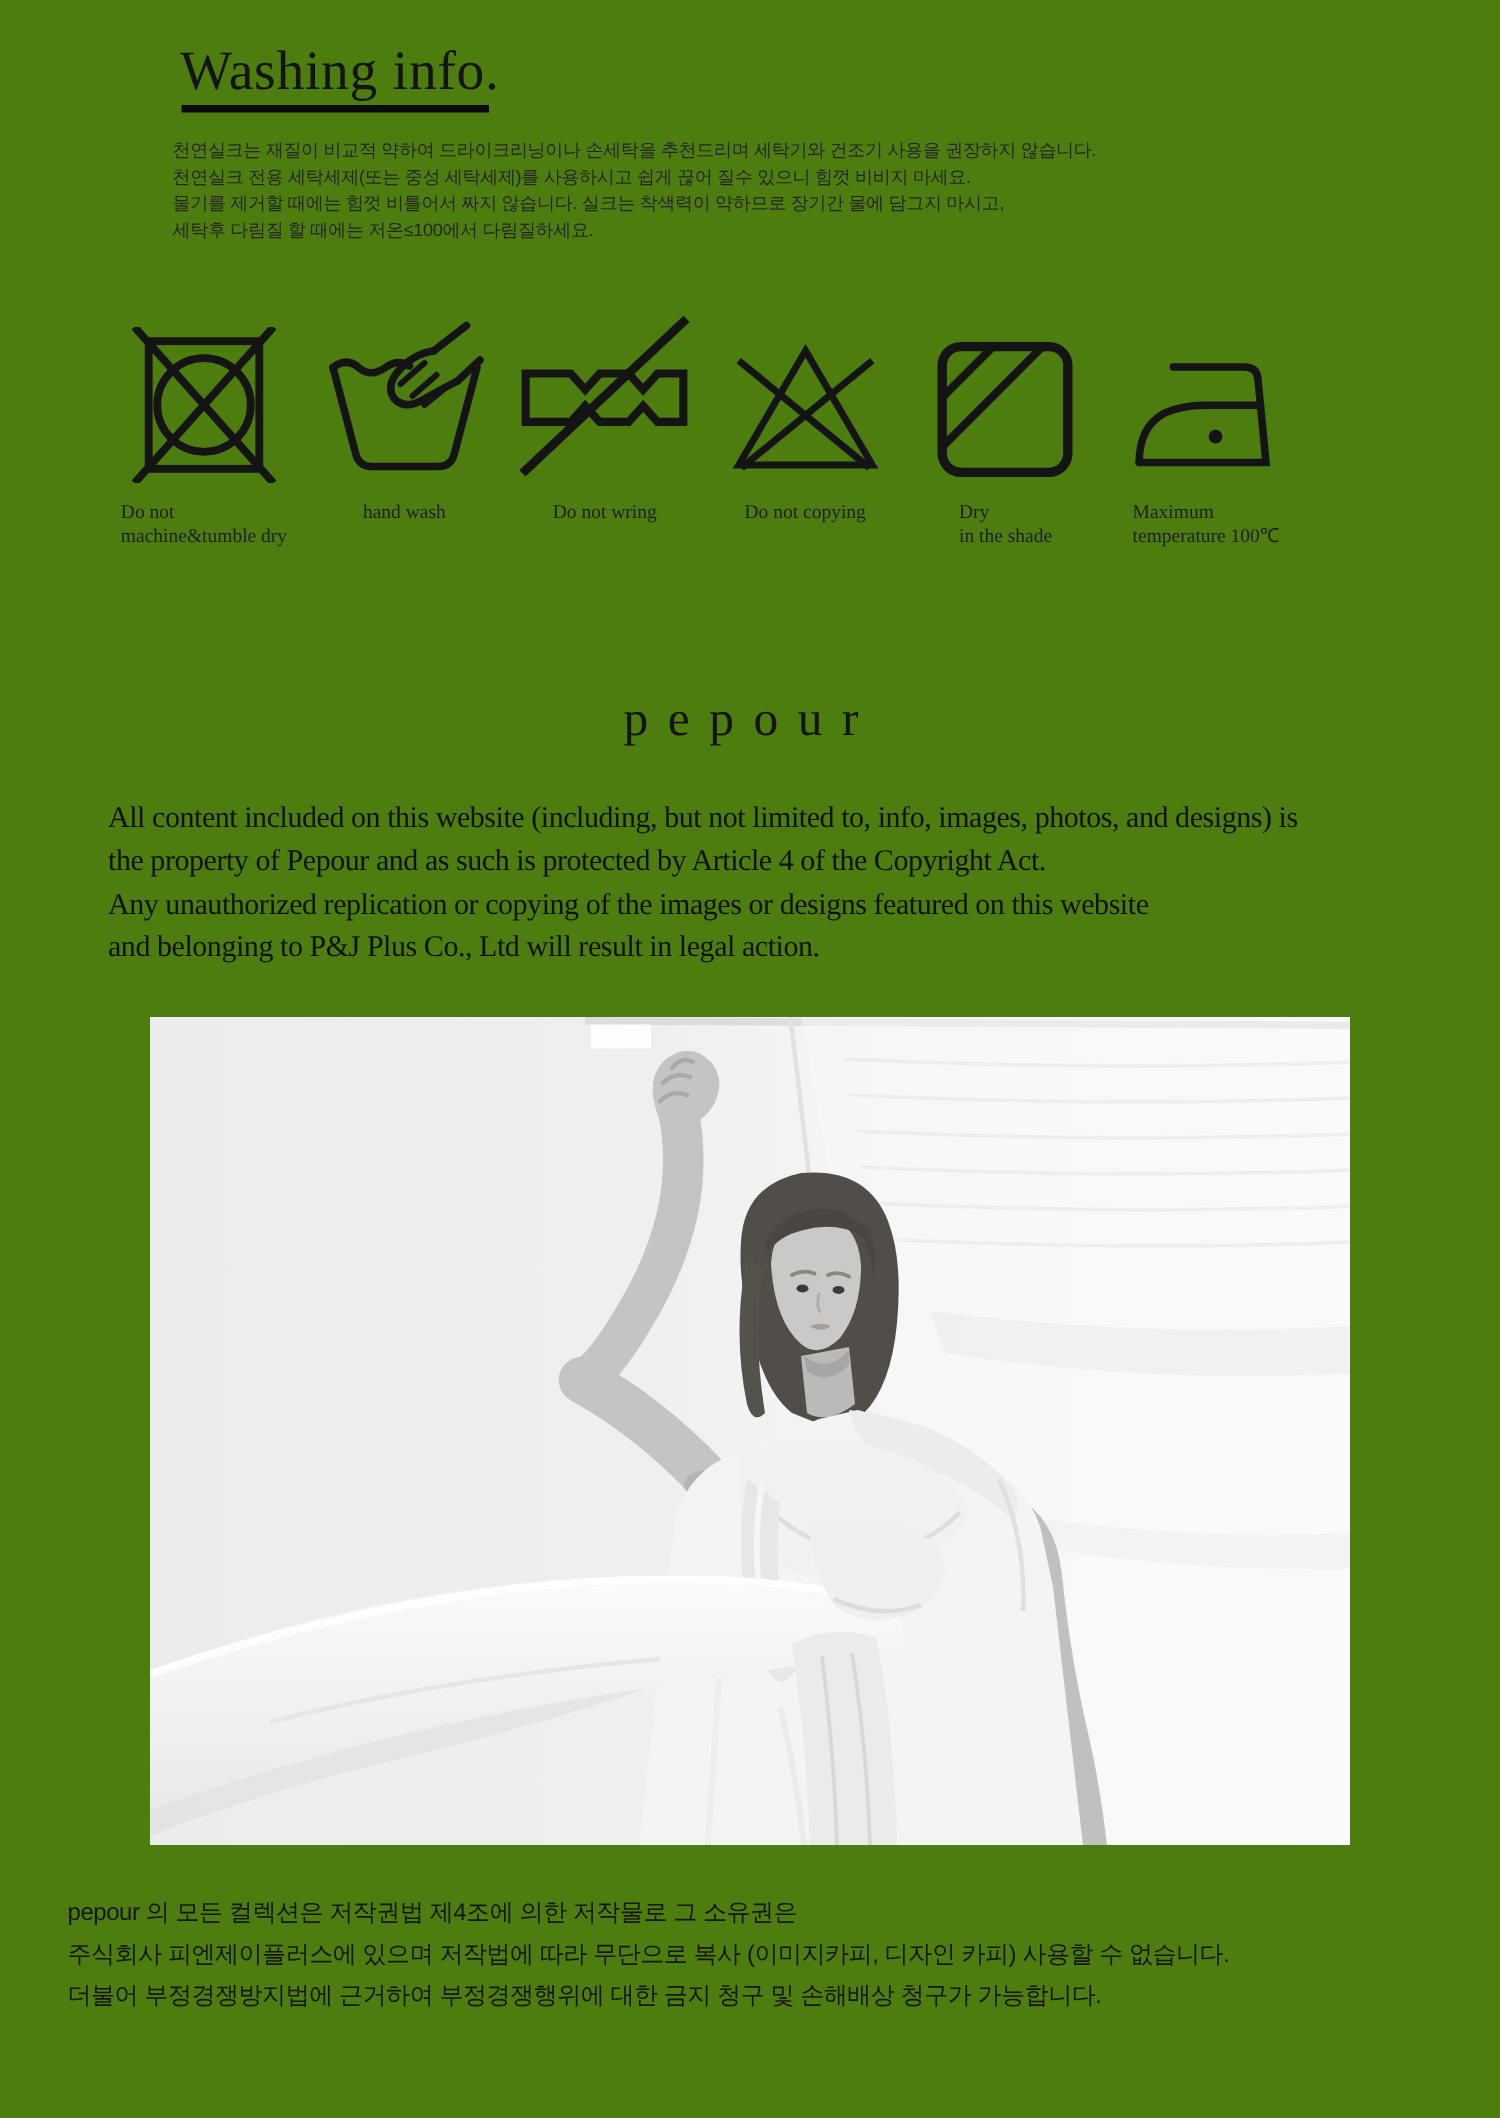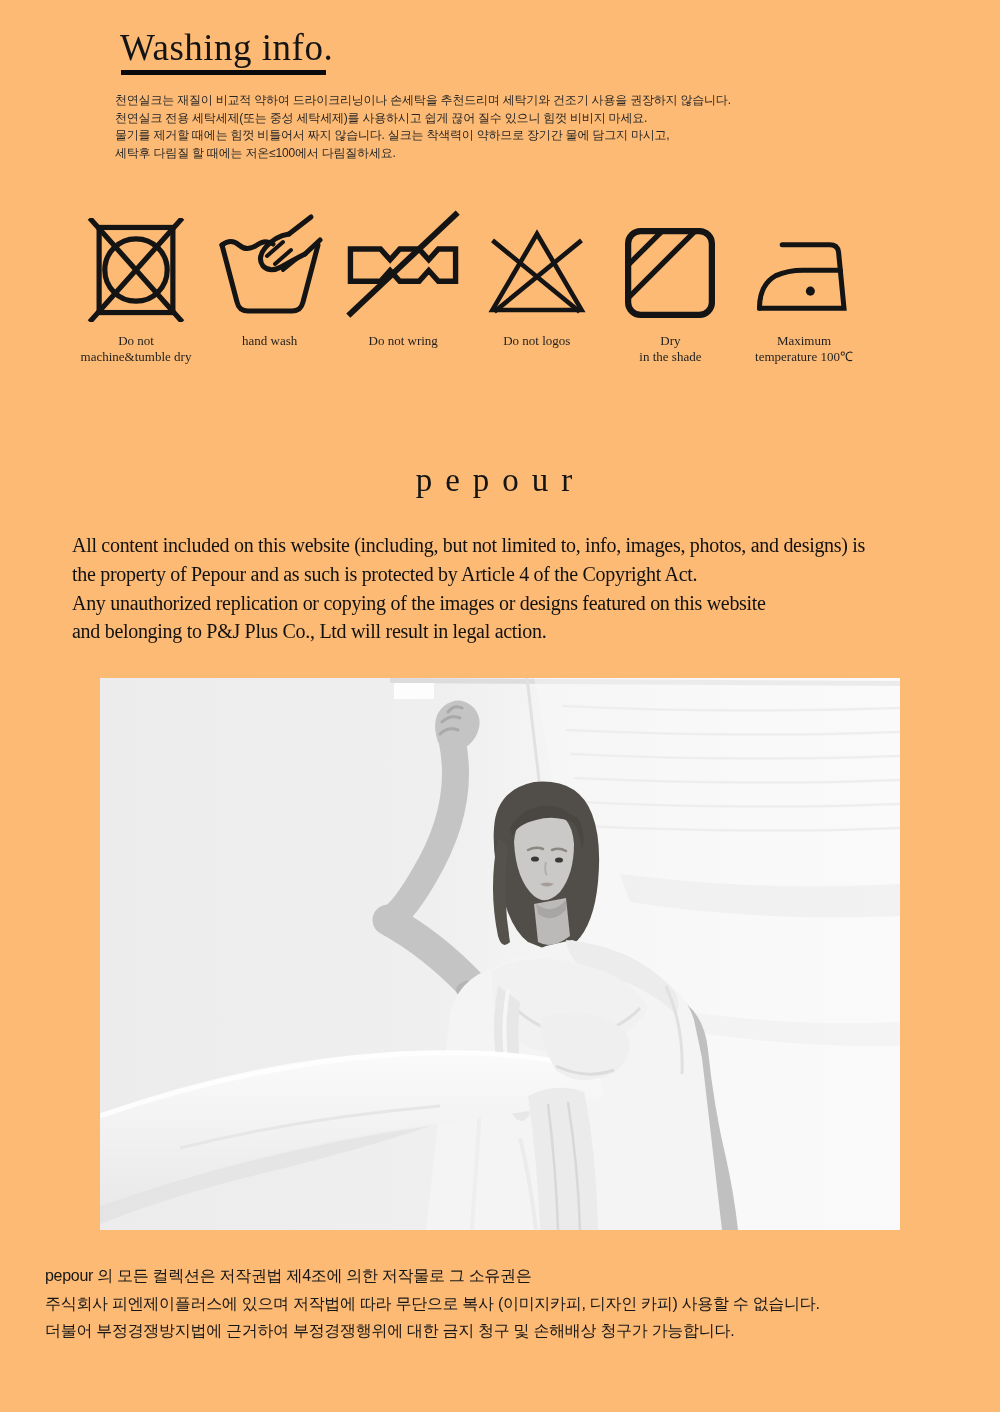--- a/index.html
+++ b/index.html
@@ -1,19 +1,19 @@
 <!DOCTYPE html>
 <html><head>
 <meta charset="utf-8">
 <style>
   * { margin:0; padding:0; box-sizing:border-box; }
   html,body { background:#ffffff; }
   .page {
     position:relative; width:1000px; height:1412px; margin:0 auto;
-    background:#fdba74; overflow:hidden;
+    background:#4d7c0f; overflow:hidden;
     font-family:"Liberation Sans", sans-serif; color:#1a1a1a;
   }
   
   .title {
     position:absolute; left:120px; top:26px;
     font-family:"Liberation Serif", serif; font-weight:400;
     font-size:37px; letter-spacing:0.5px; color:#141414;
   }
   .title-underline {
     position:absolute; left:121px; top:70px; width:205px; height:5px;
@@ -25,21 +25,21 @@
     white-space:nowrap;
   }
   
   .symbols-row {
     position:absolute; left:70px; top:206px; width:800px; height:165px;
     display:flex; justify-content:space-between; align-items:flex-start;
   }
   .symbol-cell { display:flex; flex-direction:column; align-items:center; width:132px; }
   .symbol-icon-box { height:116px; display:flex; align-items:flex-end; justify-content:center; }
   .symbol-label {
-    margin-top:11px; text-align:center;
+    margin-top:11px; text-align:left;
     font-family:"Liberation Serif", serif; font-size:13px; line-height:16px; color:#1f1f1f;
   }
   
   .brand {
     position:absolute; left:0; top:462px; width:988px; text-align:center;
     font-family:"Liberation Serif", serif; font-size:33px; color:#141414;
     letter-spacing:13px; text-indent:13px;
   }
   .copy-en {
     position:absolute; left:72px; top:531px; width:920px;
@@ -131,21 +131,21 @@
     <figure class="symbol-cell">
       <span class="symbol-icon-box">
         <svg width="102" height="102" viewBox="0 0 110 110">
           <g fill="none" stroke="#141414" stroke-width="5">
             <path d="M55,15 L103,97 L7,97 Z"></path>
             <path d="M7,22 L101,99 M103,22 L9,99"></path>
           </g>
         </svg>
       </span>
       <figcaption class="symbol-label">
-        <div>Do not logos</div>
+        <div>Do not copying</div>
         <div></div>
       </figcaption>
     </figure>
 
     <figure class="symbol-cell">
       <span class="symbol-icon-box">
         <svg width="98" height="98" viewBox="0 0 110 110">
           <g fill="none" stroke="#141414">
             <rect x="8" y="8" width="94" height="94" rx="14" stroke-width="7"></rect>
             <path d="M9,45 L45,9" stroke-width="6"></path>

